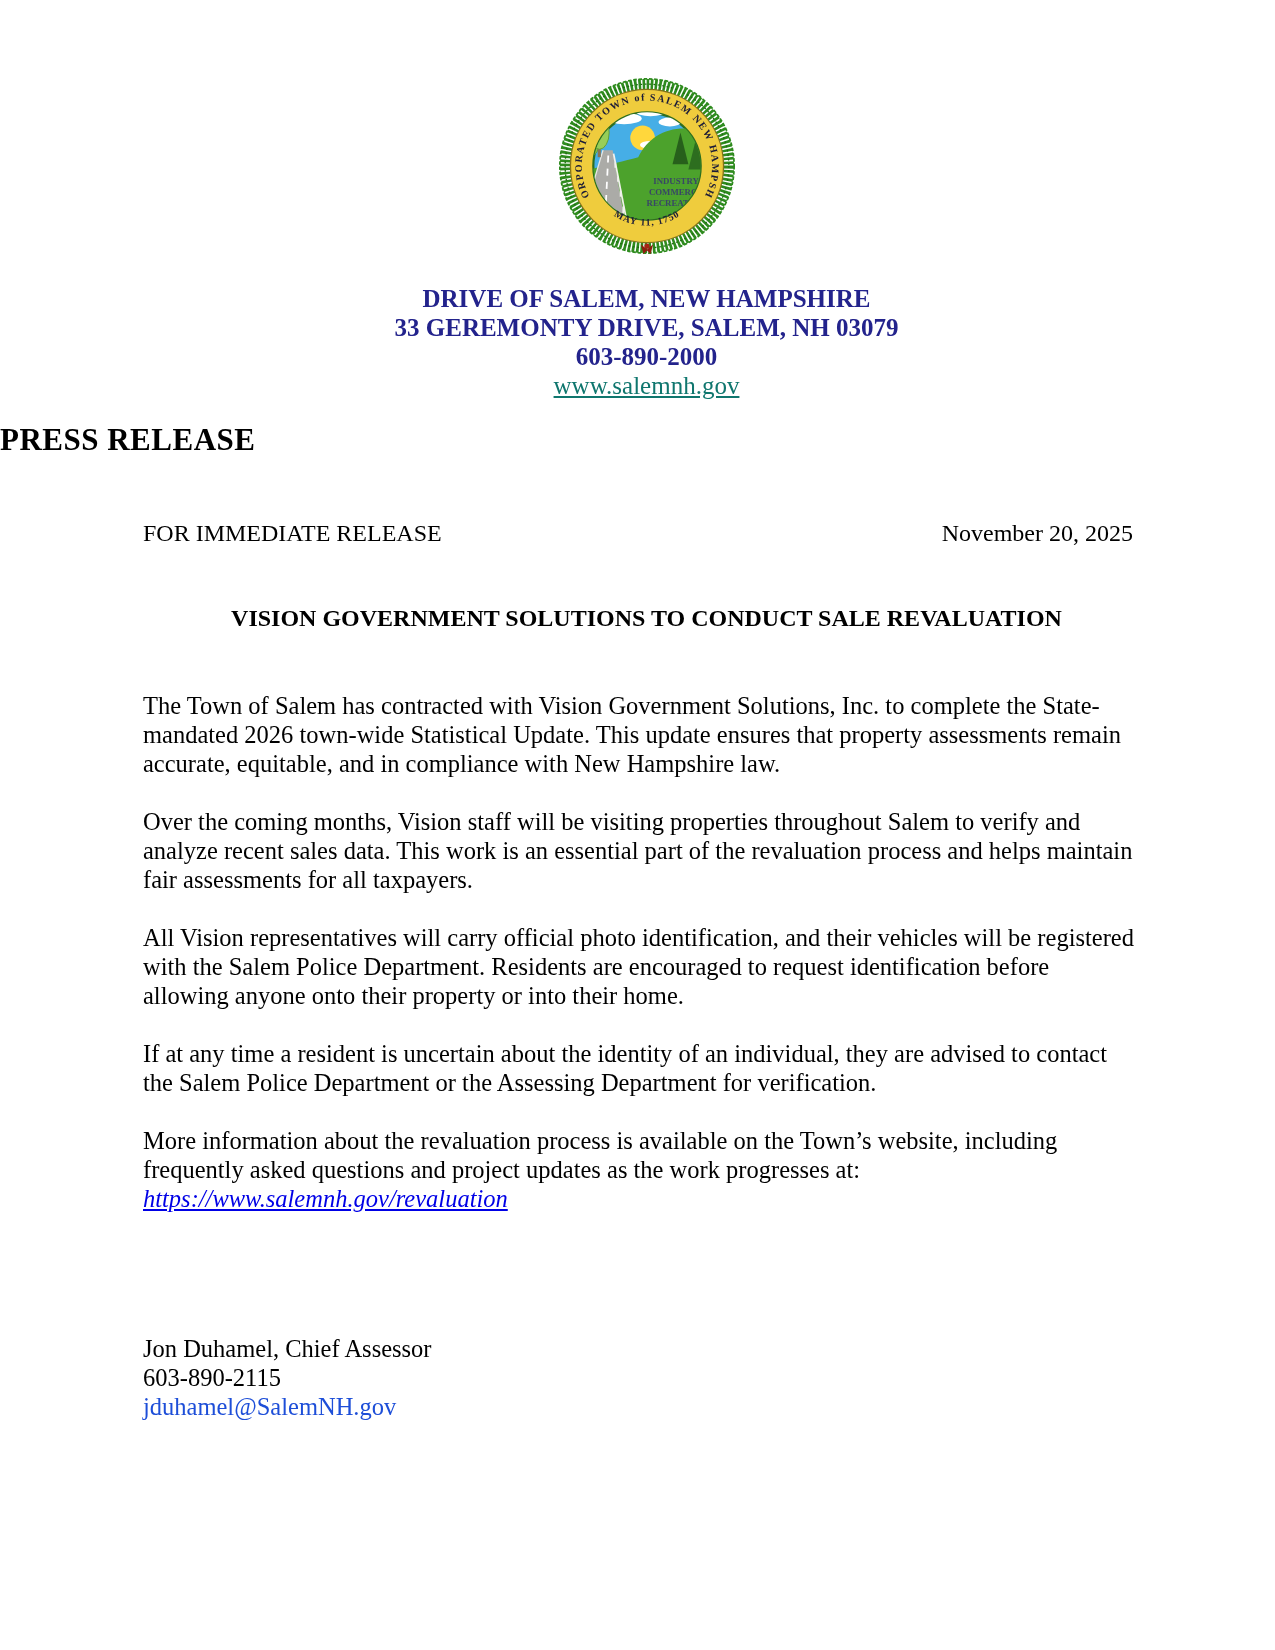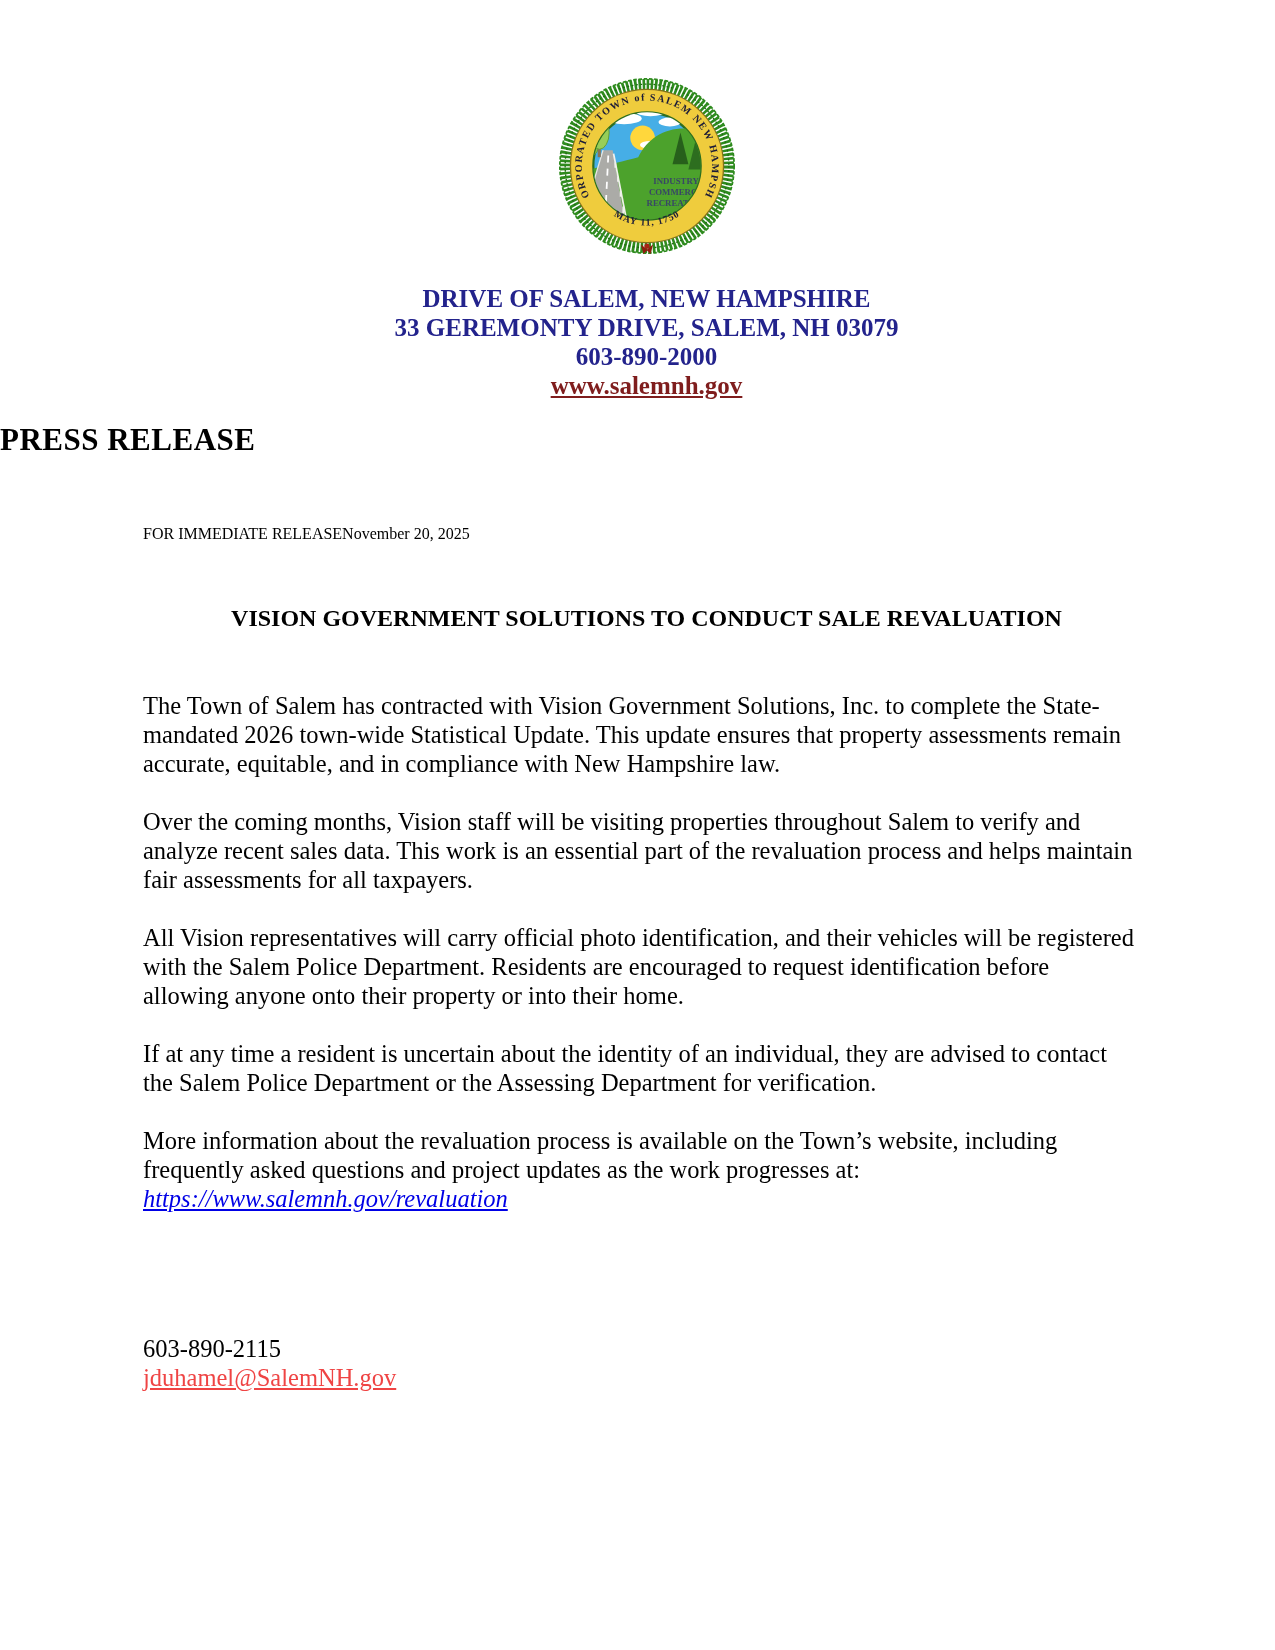--- a/index.html
+++ b/index.html
@@ -18,31 +18,31 @@
     width:176px; height:176px;
   }
   .org-block {
     position:absolute; top:284px; left:0; width:100%;
     text-align:center;
     font-weight:bold; font-size:25px; line-height:29px;
     color:#23238C;
   }
   .org-line { white-space:nowrap; }
   .site-link {
-    color:#7f1d1d; text-decoration:underline; font-weight:bold; cursor:pointer;
+    color:#0f766e; text-decoration:underline; font-weight:normal; cursor:pointer;
   }
   .press-release-heading {
     position:absolute; top:422px; left:0; width:100%;
     text-align:left; font-weight:bold; font-size:31px; line-height:36px;
     letter-spacing:0.5px;
   }
   .release-row {
     position:absolute; top:519px; left:143px; width:990px;
-    display:flex; 
-    font-size:16px; line-height:29px;
+    display:flex; justify-content:space-between;
+    font-size:24px; line-height:29px;
   }
   .article-title {
     position:absolute; top:604px; left:0; width:100%;
     text-align:center; font-weight:bold; font-size:24px; line-height:29px;
   }
   .body-copy {
     position:absolute; top:691px; left:143px; width:992px;
     font-size:24.5px; line-height:29px;
   }
   .body-copy p { margin:0 0 29px 0; }
@@ -50,21 +50,21 @@
     display:inline-block;
     color:#0000E6; text-decoration:underline; cursor:pointer;
     font-size:24.5px; line-height:29px;font-style:italic;
   }
   .closing-block {
     position:absolute; top:1305px; left:143px; width:992px;
     font-size:24.5px; line-height:29px;
   }
   .closing-spacer { height:29px; }
   .email-link {
-    color:#ef4444; text-decoration:underline; cursor:pointer;
+    color:#1d4ed8; cursor:pointer;
   }
 </style>
 </head>
 <body>
 
 <div class="page">
 
   <div class="seal-wrap">
     <svg width="176" height="176" viewBox="0 0 200 200" xmlns="http://www.w3.org/2000/svg">
 
@@ -145,17 +145,18 @@
     <p>The Town of Salem has contracted with Vision Government Solutions, Inc. to complete the State-mandated 2026 town-wide Statistical Update. This update ensures that property assessments remain accurate, equitable, and in compliance with New Hampshire law.</p>
     <p>Over the coming months, Vision staff will be visiting properties throughout Salem to verify and analyze recent sales data. This work is an essential part of the revaluation process and helps maintain fair assessments for all taxpayers.</p>
     <p>All Vision representatives will carry official photo identification, and their vehicles will be registered with the Salem Police Department. Residents are encouraged to request identification before allowing anyone onto their property or into their home.</p>
     <p>If at any time a resident is uncertain about the identity of an individual, they are advised to contact the Salem Police Department or the Assessing Department for verification.</p>
     <p style="margin-bottom:0;">More information about the revaluation process is available on the Town’s website, including frequently asked questions and project updates as the work progresses at:</p>
     <a class="body-link">https://www.salemnh.gov/revaluation</a>
   </div>
 
   <div class="closing-block">
     <div class="closing-spacer"></div>
+    <div>Jon Duhamel, Chief Assessor</div>
     <div>603-890-2115</div>
     <div><a class="email-link">jduhamel@SalemNH.gov</a></div>
   </div>
 
 </div>
 
 </body></html>

